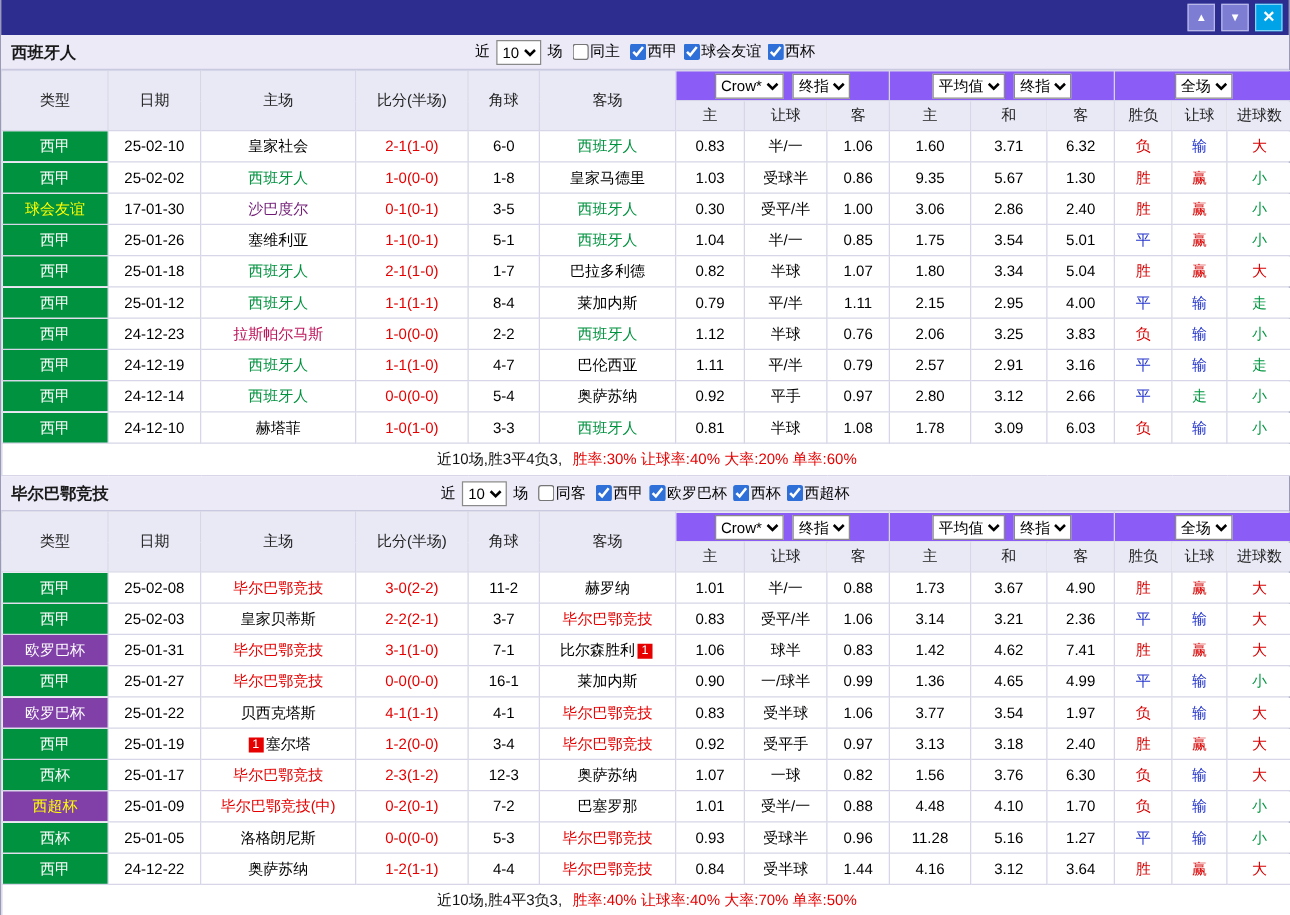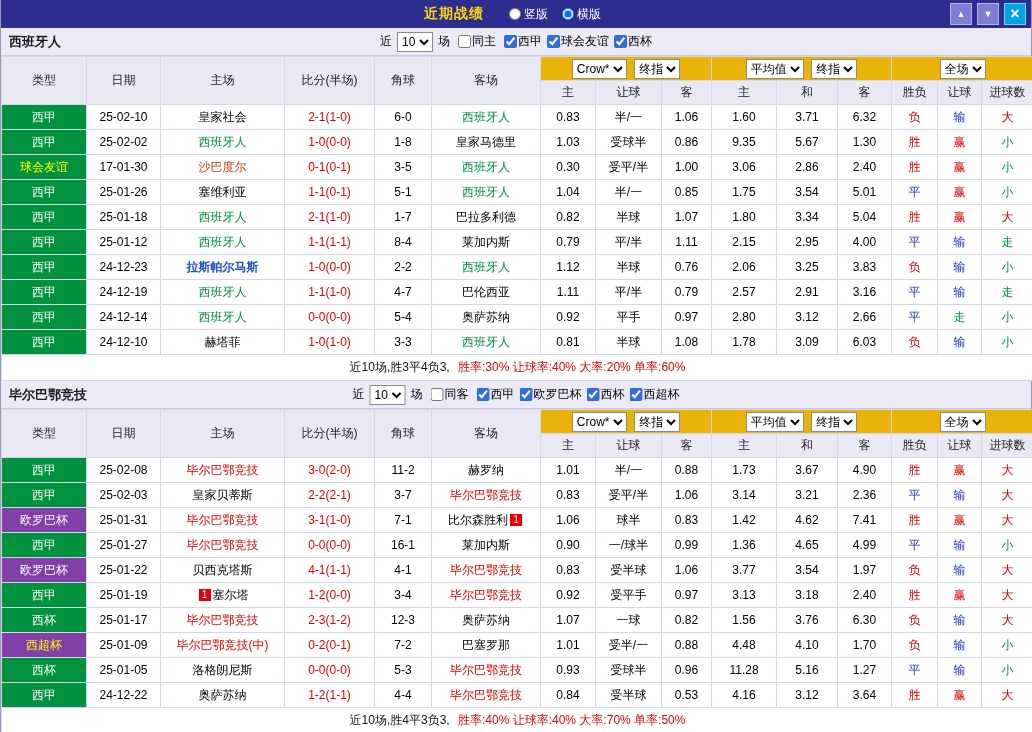--- a/index.html
+++ b/index.html
@@ -62,50 +62,39 @@
 
   
   .stats-table { width:100%; border-collapse:collapse; table-layout:fixed; }
   .stats-table th, .stats-table td {
     border:1px solid #d6d6e8;
     text-align:center; vertical-align:middle;
     padding:0 2px; overflow:hidden; white-space:nowrap;
     font-weight:normal; font-size:12px;
   }
   .stats-table thead th { background:#e9e9f6; color:#222; height:24px; }
-  .stats-table thead th.filter-cell { background:#eab308; }
+  .stats-table thead th.filter-cell { background:#8b5cf6; }
   .stats-table tbody td { background:#fff; height:25px; }
   td.c-score { color:#e60000; }
   td.c-type  { padding:0; }
   .summary-row td { height:26px; background:#fff; }
   .sum-rec { color:#111; }
   .sum-rates { color:#e60000; margin-left:5px; }
   .red-card {
     display:inline-block; width:12px; height:12px; line-height:12px;
     background:#e60000; color:#fff; font-size:10px; text-align:center;
     margin:0 2px; vertical-align:1px;
   }
 </style>
 </head>
 <body>
 
 <div class="window">
 
   <header class="titlebar">
-    <div class="tb-center">
-      <span class="tb-title">近期战绩</span>
-      <label class="tb-radio">
-        <input type="radio" name="layout" style="">
-        <span>竖版</span>
-      </label>
-      <label class="tb-radio">
-        <input type="radio" name="layout" checked="" style="">
-        <span>横版</span>
-      </label>
-    </div>
     <div class="tb-buttons">
       <button class="tb-btn nav">
           <span>▲</span>
         </button>
       <button class="tb-btn nav">
           <span>▼</span>
         </button>
       <button class="tb-btn close">
           <span>×</span>
         </button>
@@ -219,21 +208,21 @@
     <td>5.67</td>
     <td>1.30</td>
     <td style="color: rgb(216, 0, 0);">胜</td>
     <td style="color: rgb(216, 0, 0);">赢</td>
     <td style="color: rgb(0, 149, 64);">小</td>
   </tr>
 
   <tr>
     <td class="c-type" style="background: rgb(0, 146, 63); color: rgb(255, 255, 0);"><span>球会友谊</span></td>
     <td class="c-date">17-01-30</td>
-    <td class="c-home"><span style="color: #c2410c;">沙巴度尔</span></td>
+    <td class="c-home"><span style="color: #701a75;">沙巴度尔</span></td>
     <td class="c-score">0-1(0-1)</td>
     <td class="c-corner">3-5</td>
     <td class="c-away"><span style="color: rgb(0, 146, 63);">西班牙人</span></td>
     <td>0.30</td>
     <td>受平/半</td>
     <td>1.00</td>
     <td>3.06</td>
     <td>2.86</td>
     <td>2.40</td>
     <td style="color: rgb(216, 0, 0);">胜</td>
@@ -291,21 +280,21 @@
     <td>2.95</td>
     <td>4.00</td>
     <td style="color: rgb(34, 51, 204);">平</td>
     <td style="color: rgb(34, 51, 204);">输</td>
     <td style="color: rgb(0, 149, 64);">走</td>
   </tr>
 
   <tr>
     <td class="c-type" style="background: rgb(0, 146, 63); color: rgb(255, 255, 255);"><span>西甲</span></td>
     <td class="c-date">24-12-23</td>
-    <td class="c-home"><span style="color: #1d4ed8; font-weight: bold;">拉斯帕尔马斯</span></td>
+    <td class="c-home"><span style="color: #be185d;">拉斯帕尔马斯</span></td>
     <td class="c-score">1-0(0-0)</td>
     <td class="c-corner">2-2</td>
     <td class="c-away"><span style="color: rgb(0, 146, 63);">西班牙人</span></td>
     <td>1.12</td>
     <td>半球</td>
     <td>0.76</td>
     <td>2.06</td>
     <td>3.25</td>
     <td>3.83</td>
     <td style="color: rgb(216, 0, 0);">负</td>
@@ -452,21 +441,21 @@
           <th>胜负</th>
           <th>让球</th>
           <th>进球数</th>
         </tr>
       </thead>
       <tbody>
   <tr>
     <td class="c-type" style="background: rgb(0, 146, 63); color: rgb(255, 255, 255);"><span>西甲</span></td>
     <td class="c-date">25-02-08</td>
     <td class="c-home"><span style="color: rgb(230, 0, 0);">毕尔巴鄂竞技</span></td>
-    <td class="c-score">3-0(2-0)</td>
+    <td class="c-score">3-0(2-2)</td>
     <td class="c-corner">11-2</td>
     <td class="c-away"><span style="color: rgb(0, 0, 0);">赫罗纳</span></td>
     <td>1.01</td>
     <td>半/一</td>
     <td>0.88</td>
     <td>1.73</td>
     <td>3.67</td>
     <td>4.90</td>
     <td style="color: rgb(216, 0, 0);">胜</td>
     <td style="color: rgb(216, 0, 0);">赢</td>
@@ -619,21 +608,21 @@
 
   <tr>
     <td class="c-type" style="background: rgb(0, 146, 63); color: rgb(255, 255, 255);"><span>西甲</span></td>
     <td class="c-date">24-12-22</td>
     <td class="c-home"><span style="color: rgb(0, 0, 0);">奥萨苏纳</span></td>
     <td class="c-score">1-2(1-1)</td>
     <td class="c-corner">4-4</td>
     <td class="c-away"><span style="color: rgb(230, 0, 0);">毕尔巴鄂竞技</span></td>
     <td>0.84</td>
     <td>受半球</td>
-    <td>0.53</td>
+    <td>1.44</td>
     <td>4.16</td>
     <td>3.12</td>
     <td>3.64</td>
     <td style="color: rgb(216, 0, 0);">胜</td>
     <td style="color: rgb(216, 0, 0);">赢</td>
     <td style="color: rgb(216, 0, 0);">大</td>
   </tr>
 </tbody>
       <tfoot>
         <tr class="summary-row">

